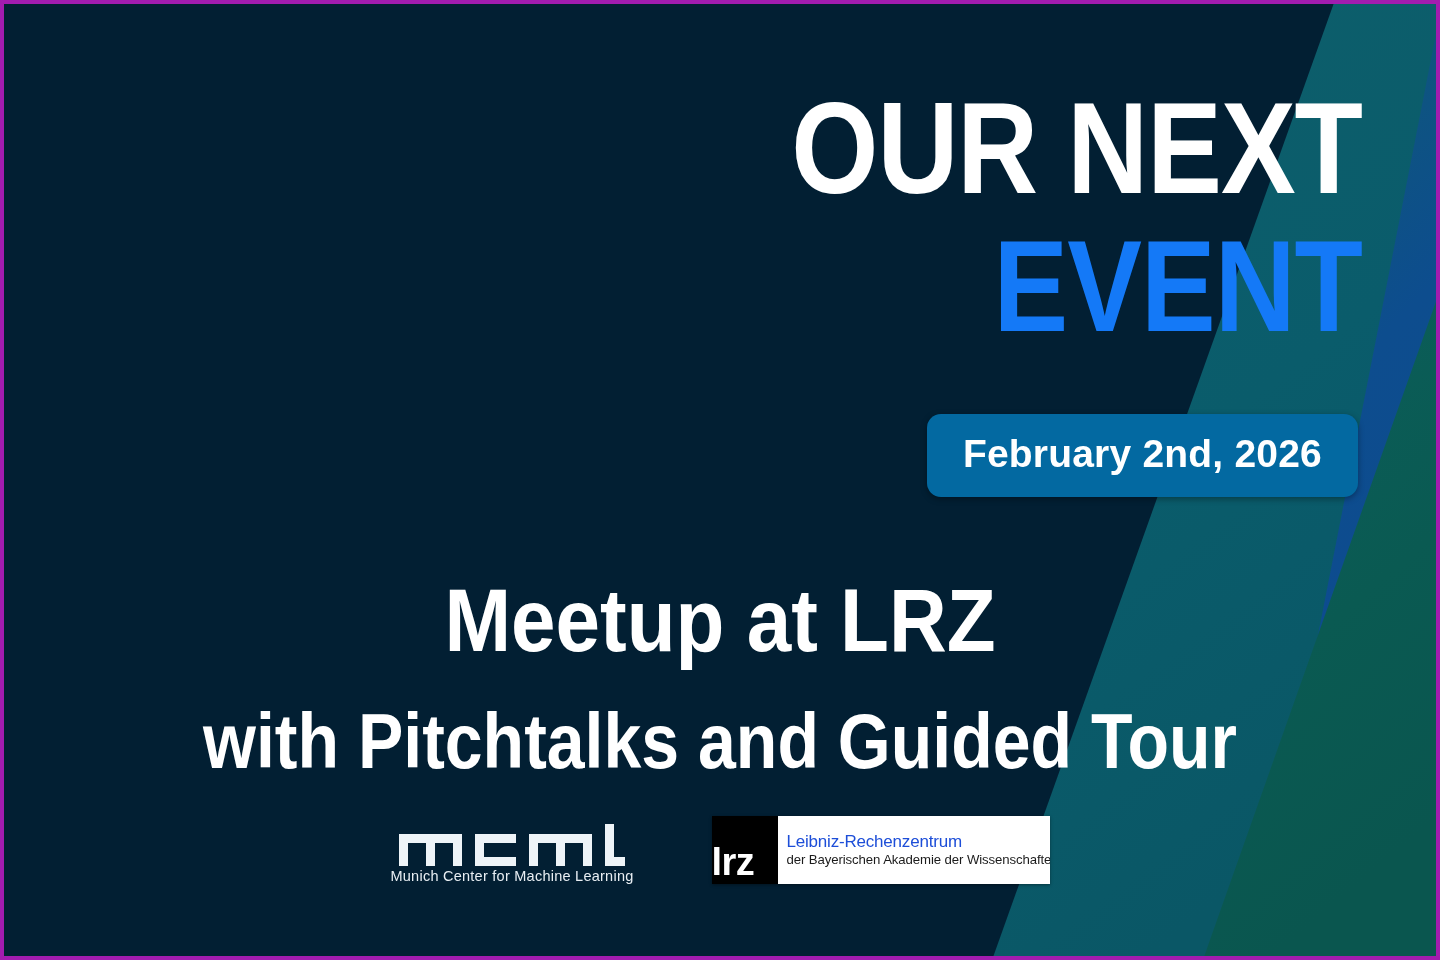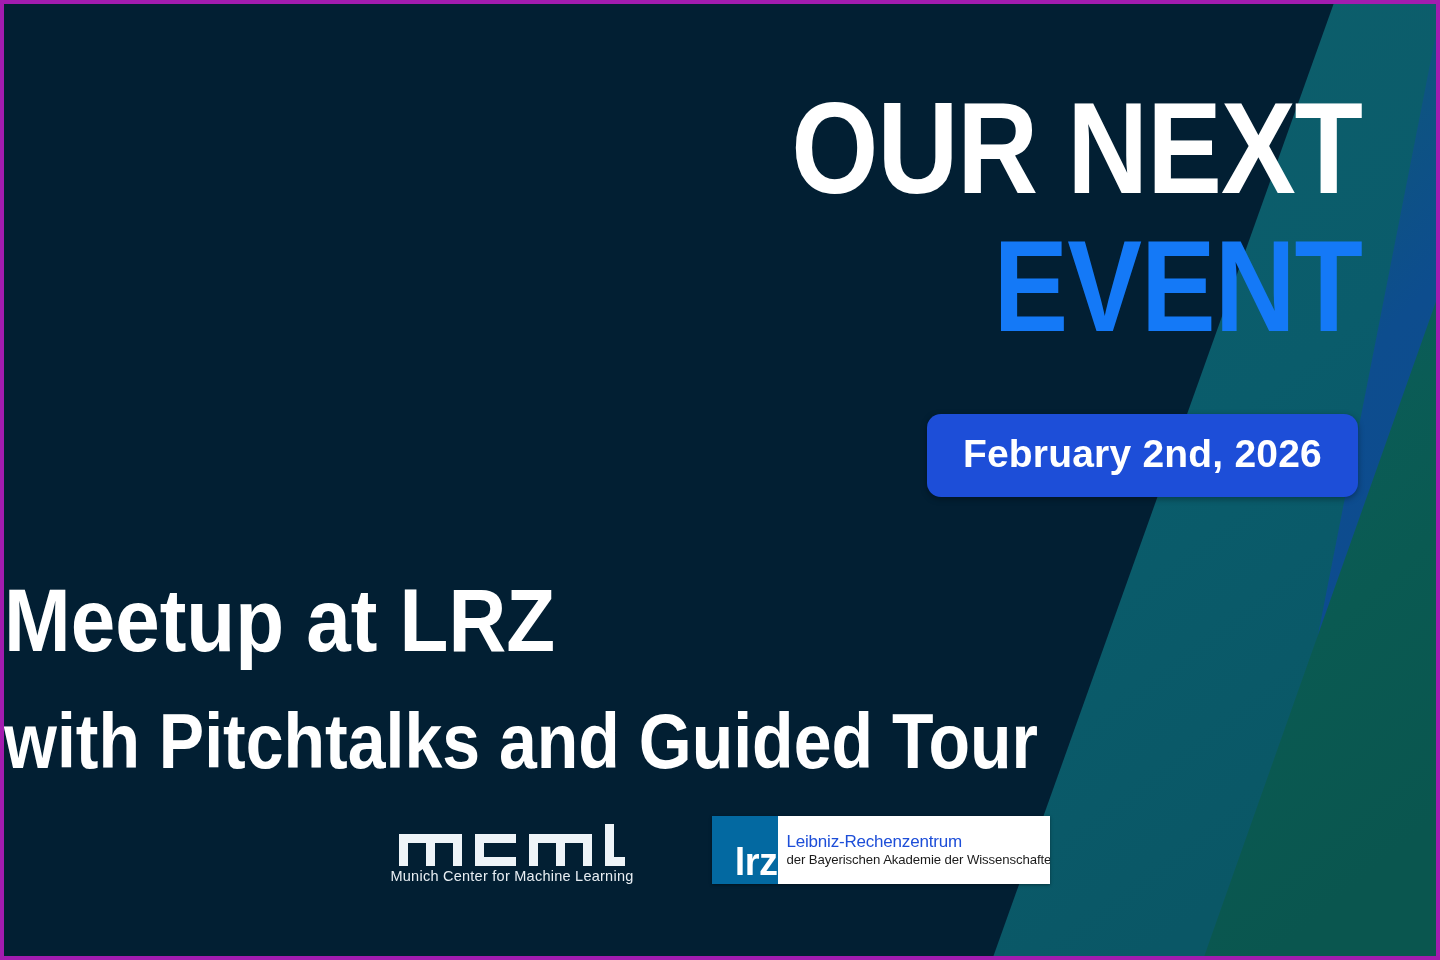--- a/index.html
+++ b/index.html
@@ -50,21 +50,21 @@
   }
   .headline .l1 { color: #ffffff; }
   .headline .l2 { color: #1479f7; margin-top: 30px; }
 
   
   .date-badge {
     position: absolute;
     top: 410px;
     right: 78px;
     z-index: 4;
-    background: #1d4ed8;
+    background: #0369a1;
     border-radius: 14px;
     padding: 20px 36px 24px 36px;
     box-shadow: 0 2px 6px rgba(0,0,0,0.35);
   }
   .date-badge .date-text {
     display: block;
     color: #ffffff;
     font-weight: 700;
     font-size: 39px;
     letter-spacing: 0.2px;
@@ -72,20 +72,21 @@
     line-height: 1;
   }
 
   
   .titles {
     position: absolute;
     left: 0;
     right: 0;
     top: 572px;
     z-index: 3;
+    text-align: center;
   }
   .titles .t1,
   .titles .t2 {
     display: block;
     color: #ffffff;
     font-weight: 700;
     white-space: nowrap;
     line-height: 1;
   }
   .titles .t1 {
@@ -134,24 +135,24 @@
 
   
   .lrz {
     display: flex;
     align-items: stretch;
     height: 68px;
     box-shadow: 0 1px 3px rgba(0,0,0,0.4);
   }
   .lrz-square {
     width: 66px;
-    background: #0369a1;
+    background: #000000;
     display: flex;
     align-items: flex-end;
-    justify-content: flex-end;
+    justify-content: flex-start;
     padding-bottom: 6px;
     box-sizing: border-box;
   }
   .lrz-square .lrz-mark {
     color: #ffffff;
     font-weight: 700;
     font-size: 38px;
     line-height: 0.85;
     letter-spacing: -0.5px;
   }

